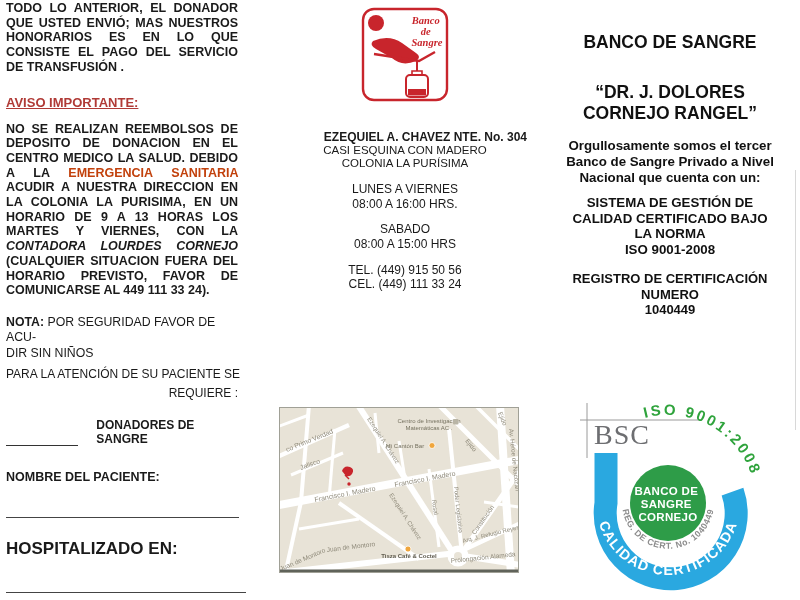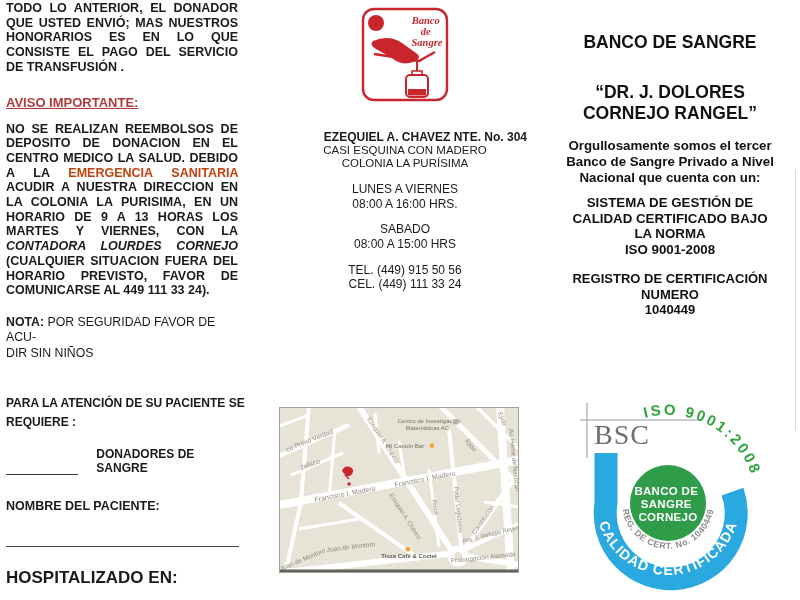--- a/index.html
+++ b/index.html
@@ -9,21 +9,21 @@
   }
   
   .left-col{position:absolute;left:6px;top:1px;width:232px;}
   .p-just{margin:0;text-align:justify;font-weight:bold;font-size:12.5px;line-height:14.7px;}
   .aviso{margin:20px 0 0 0;color:#b03a36;font-weight:bold;font-size:13px;text-decoration:underline;}
   .p2{margin-top:12px;}
   .hl-blue{color:#c2410c;}
   .it{font-style:italic;}
   .nota{margin-top:17px;text-align:left;font-size:12.3px;font-weight:normal;line-height:15.5px;}
   .nota b{font-weight:bold;}
-  .para-block{margin-top:33px;text-align:left;font-weight:bold;font-size:12px;line-height:19px;}
+  .para-block{margin-top:4px;text-align:right;font-weight:normal;font-size:12px;line-height:19px;}
   .don-row{margin-top:15px;font-weight:bold;font-size:12px;display:flex;align-items:flex-end;}
   .blank-line{display:inline-block;width:78px;border-bottom:1.6px solid #333;height:12px;}
   .don-label{margin-left:18px;}
   .field-label{margin-top:24px;font-weight:bold;font-size:12.5px;}
   .rule{border:none;border-top:1.6px solid #444;margin:0;}
   .rule1{margin-top:33px;width:233px;}
   .field-label2{margin-top:21px;font-weight:bold;font-size:17px;}
   .rule2{margin-top:33px;width:240px;}
   
   .logo-svg{position:absolute;left:361px;top:7px;}

